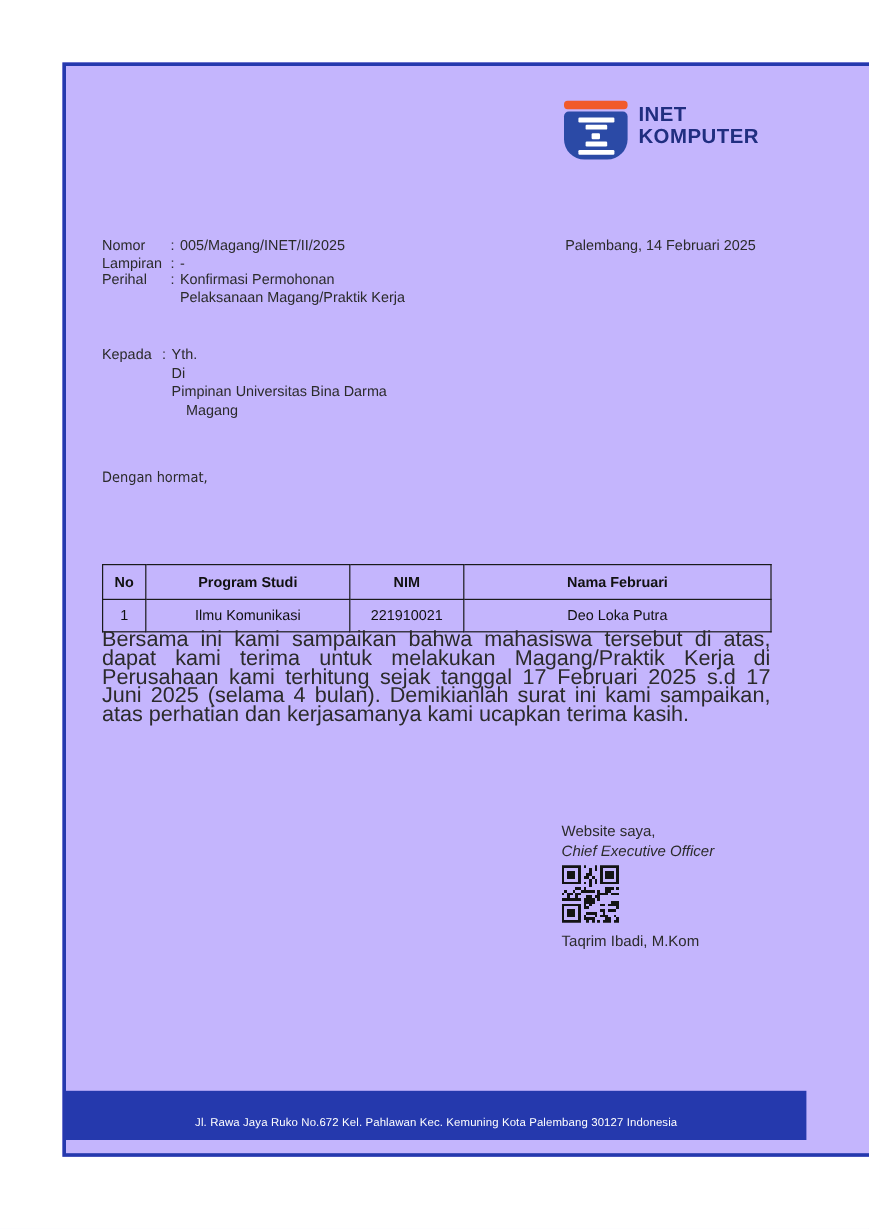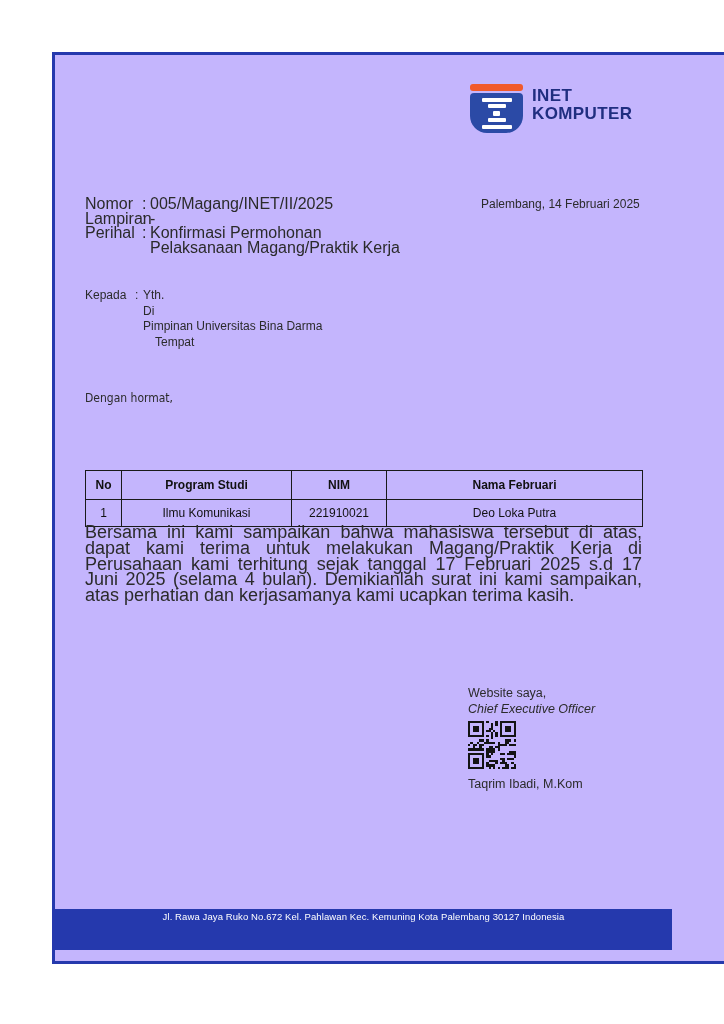--- a/index.html
+++ b/index.html
@@ -19,25 +19,25 @@
   .logo-shield {
     margin-top: 2px; width: 53px; height: 40px; background: #2B4AA6;
     border-radius: 4px 4px 17px 17px;
     display: flex; flex-direction: column; align-items: center; justify-content: center; gap: 2.5px;
   }
   .lw { height: 4px; background: #ffffff; border-radius: 1px; }
   .lw1 { width: 30px; } .lw2 { width: 18px; } .lw3 { width: 7px; height: 5px; } .lw4 { width: 18px; } .lw5 { width: 30px; }
   .logo-text { font-weight: bold; font-size: 17px; line-height: 18px; color: #202E80; letter-spacing: 0.4px; padding-top: 3px; }
 
   
-  .meta { left: 30px; top: 142px; font-size: 16px; line-height: 14.7px; color: #2b2b2b; }
+  .meta { left: 30px; top: 142px; font-size: 12px; line-height: 14.7px; color: #2b2b2b; }
   .meta-row { display: flex; }
   .meta-label { width: 57px; flex: 0 0 57px; }
   .meta-colon { width: 8px; flex: 0 0 8px; }
-  .letter-date { left: 426px; top: 142px; font-size: 12px; color: #2b2b2b; }
+  .letter-date { left: 416px; top: 142px; font-size: 12px; color: #2b2b2b; }
 
   
   .recipient { left: 30px; top: 233px; font-size: 12px; line-height: 15.5px; color: #2b2b2b; }
   .recipient .meta-label { width: 50px; flex: 0 0 50px; }
   .recipient-cont { padding-left: 58px; }
   .recipient-cont2 { padding-left: 70px; }
 
   
   .salutation { left: 30px; top: 336px; font-size: 12px; color: #2b2b2b; font-family: "DejaVu Sans", sans-serif; font-stretch: condensed; }
   .para1 { left: 30px; top: 353px; width: 557px; font-size: 12px; line-height: 15.5px; color: #2b2b2b;
@@ -57,21 +57,21 @@
   
   .signature { left: 413px; top: 630px; font-size: 12.5px; line-height: 16px; color: #2b2b2b; }
   .signer-title { font-style: italic; }
   .qr-box { margin-top: 4px; width: 48px; height: 48px; }
   .signer-name { margin-top: 7px; }
 
   
   .footer-bar {
     position: absolute; left: 0; top: 854px; width: 617px; height: 41px;
     background: #2539AD; color: #ffffff; text-align: center;
-    font-size: 9.5px; line-height: 15px; padding-top: 0; letter-spacing: 0.1px;
+    font-size: 9.5px; line-height: 15px; padding-top: 19px; letter-spacing: 0.1px;
   }
 </style>
 </head>
 <body>
 
 <div class="page-border">
 
   <div class="abs logo">
     <div class="logo-icon">
       <div class="logo-bar-orange"></div>
@@ -115,21 +115,21 @@
   <div class="abs letter-date">Palembang, 14 Februari 2025</div>
 
   <div class="abs recipient">
     <div class="meta-row">
       <span class="meta-label">Kepada</span>
       <span class="meta-colon">:</span>
       <span>Yth.</span>
     </div>
     <div class="recipient-cont">Di</div>
     <div class="recipient-cont">Pimpinan Universitas Bina Darma</div>
-    <div class="recipient-cont2">Tempat</div>
+    <div class="recipient-cont2">Magang</div>
   </div>
 
   <div class="abs salutation">Dengan hormat,</div>
 
   <table class="abs students-table">
     <colgroup>
         <col class="col-no">
         <col class="col-prodi">
         <col class="col-nim">
         <col class="col-nama">

